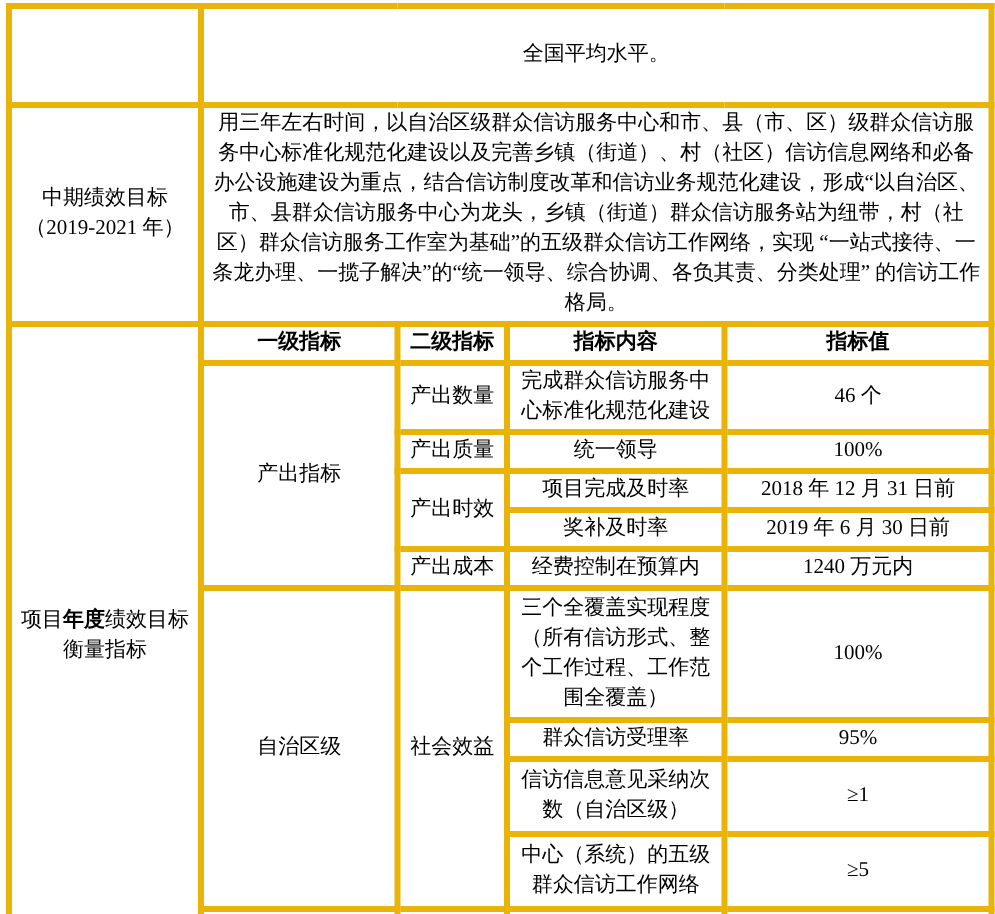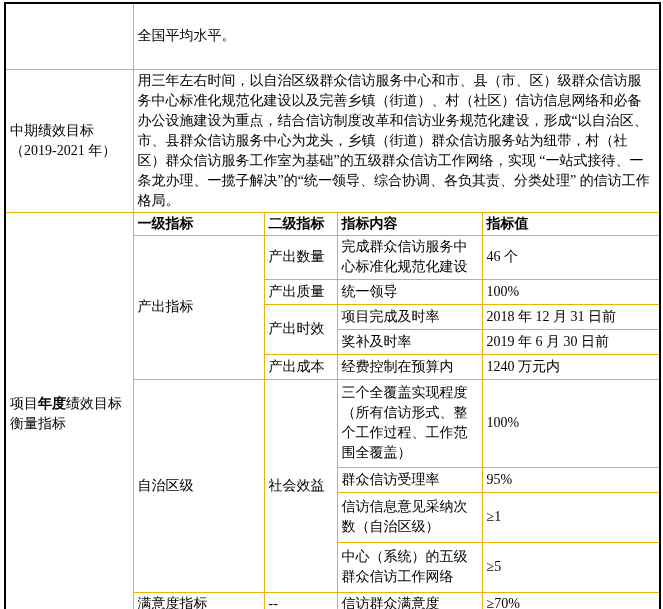--- a/index.html
+++ b/index.html
@@ -17,26 +17,26 @@
     left: 4px;
     top: 2px;
     width: 655px;
     height: 605px;
     border-collapse: collapse;
     table-layout: fixed;
     background: #ffffff;
     border: 2px solid #000000;
   }
   #doc-table td, #doc-table th {
-    border: 1px solid #eab308;
+    border: 4px solid #eab308;
     font-size: 14px;
     font-weight: normal;
     line-height: 20px;
     padding: 1px 4px;
-    text-align: left;
+    text-align: center;
     vertical-align: middle;
     overflow: hidden;
     word-break: break-all;
   }
   #doc-table th { font-weight: bold; margin-left: 41px; }
   td.cont-cell {
     text-align: left;
     vertical-align: top;
     padding: 6px 7px;
     line-height: 22px;

